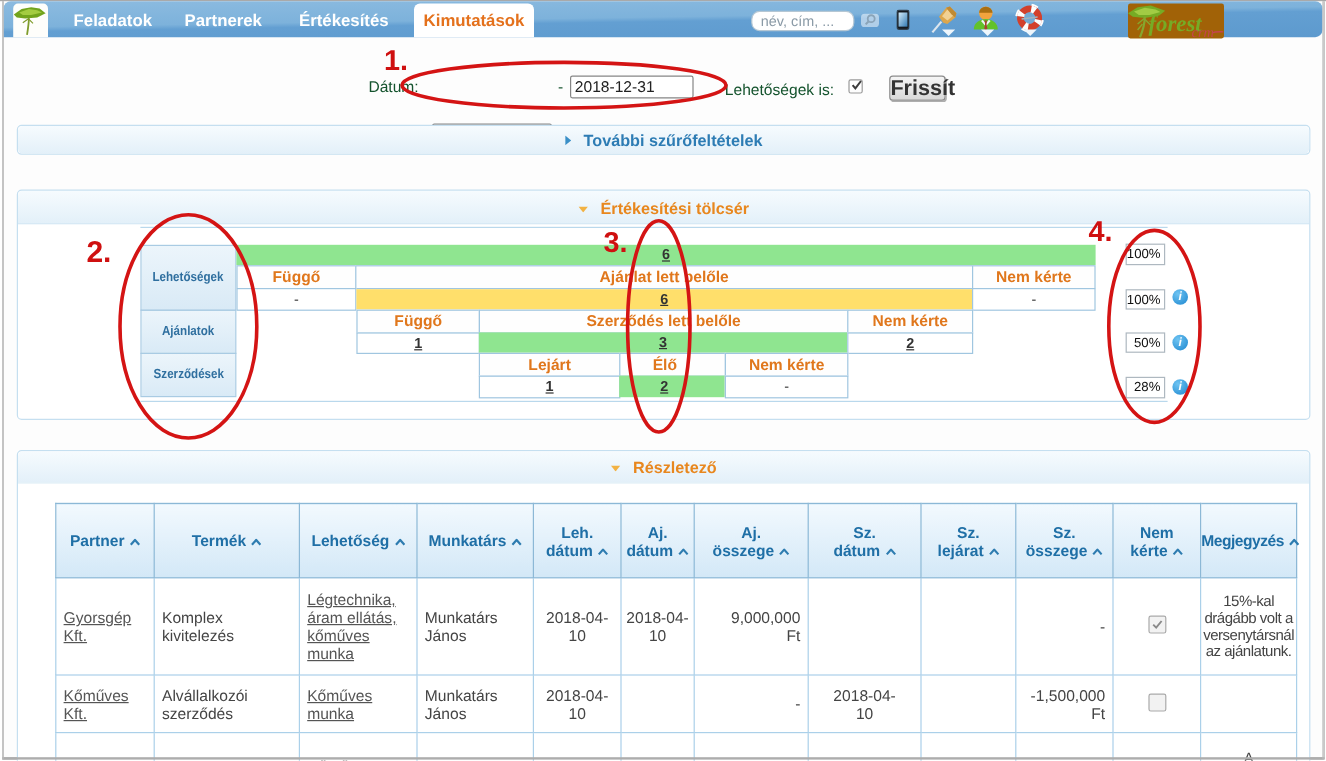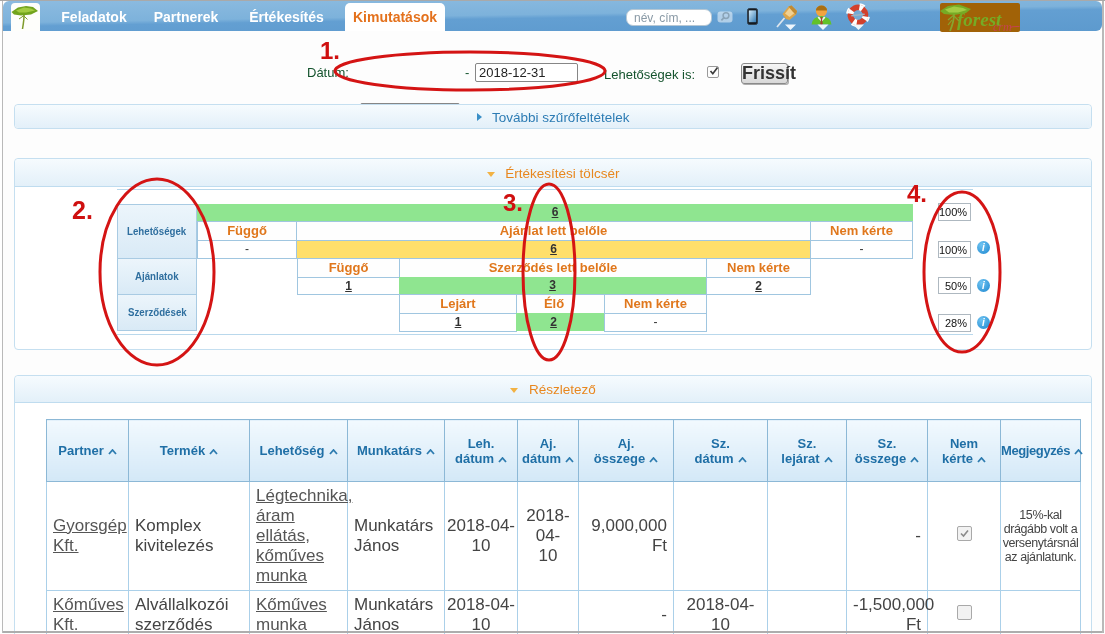--- a/index.html
+++ b/index.html
@@ -29,42 +29,42 @@
 .lbl{font-size:13px;color:#14532d;}
 .txtinput{border:1px solid #868686;background:#fff;font-size:13px;color:#222;
   padding:1px 3px;box-sizing:border-box;border-radius:2px;font-family:"Liberation Sans",sans-serif;}
 #btnfrissit{left:741px;top:63px;width:45px;height:19px;
   background:linear-gradient(to bottom,#f6f6f6,#d8d8d8);border:1px solid #8a8a8a;border-radius:3px;
   box-shadow:1px 1px 0 #aeaeae;
   font-size:18px;font-weight:bold;color:#333;text-align:center;line-height:18px;}
 .cb{width:13px;height:13px;border:1px solid #9a9a9a;background:#fdfdfd;box-sizing:border-box;border-radius:2px;}
 .panel{left:14px;width:1076px;border:1px solid #c5dff0;border-radius:4px;background:#fff;}
 .phead{background:linear-gradient(to bottom,#f6fbfe,#e3f0f9);text-align:center;
-  font-size:13.5px;font-weight:normal;}
+  font-size:13.5px;font-weight:bold;}
 .phead .tri{display:inline-block;vertical-align:1px;margin-right:7px;}
 
 .fcell{position:absolute;box-sizing:border-box;font-size:12px;text-align:center;color:#333;}
 .fhdr{border:1px solid #a0c6e0;color:#e0771c;font-weight:bold;font-size:13px;background:#fefefe;}
 .fval{border:1px solid #a0c6e0;background:#fff;}
 .sq{display:inline-block;transform:scaleX(0.88);transform-origin:center;}
 .flabel{border:1px solid #a9cbe3;background:linear-gradient(to bottom,#ecf5fb,#d9eaf6);
   color:#2f6f9f;font-weight:bold;font-size:11px;}
 .bar-green{background:#8fe590;}
 .bar-yellow{background:#ffdf6b;}
 .fnum{color:#333;text-decoration:underline;font-weight:bold;}
 .pctbox{position:absolute;width:33px;height:17px;border:1px solid #aeb8c0;background:#fff;
   box-sizing:border-box;font-size:11px;color:#111;text-align:right;padding:2px 3px 0 0;}
 .info{position:absolute;width:13px;height:13px;border-radius:50%;
   background:radial-gradient(circle at 35% 30%,#6fc4f2,#1c86cf);color:#fff;
   font-size:10px;font-weight:bold;font-style:italic;text-align:center;line-height:13px;}
 
 #dtable{position:absolute;left:46px;top:419px;border-collapse:collapse;table-layout:fixed;width:1034px;}
 #dtable th{background:linear-gradient(to bottom,#f2f9fe,#d3e8f7);border:1px solid #8cb8d6;
   color:#1f6fa6;font-size:13px;font-weight:bold;padding:2px;}
-#dtable td{border:1px solid #abd0e9;font-size:17px;color:#444;padding:4px 6px;vertical-align:middle;
+#dtable td{border:1px solid #abd0e9;font-size:13px;color:#444;padding:4px 6px;vertical-align:middle;
   background:#fff;}
 #dtable td.dt{padding:4px 1px;text-align:center;}
 #dtable td.mj{padding:4px 1px;text-align:center;font-size:12.5px;letter-spacing:-0.4px;}
 #dtable th.mjh{white-space:nowrap;letter-spacing:-0.4px;padding:2px 0;}
 #dtable a{color:#555;}
 .chev{display:inline-block;margin-left:4px;}
 .red{position:absolute;color:#cf1010;font-weight:bold;font-size:20px;}
 </style>
 </head>
 <body>

